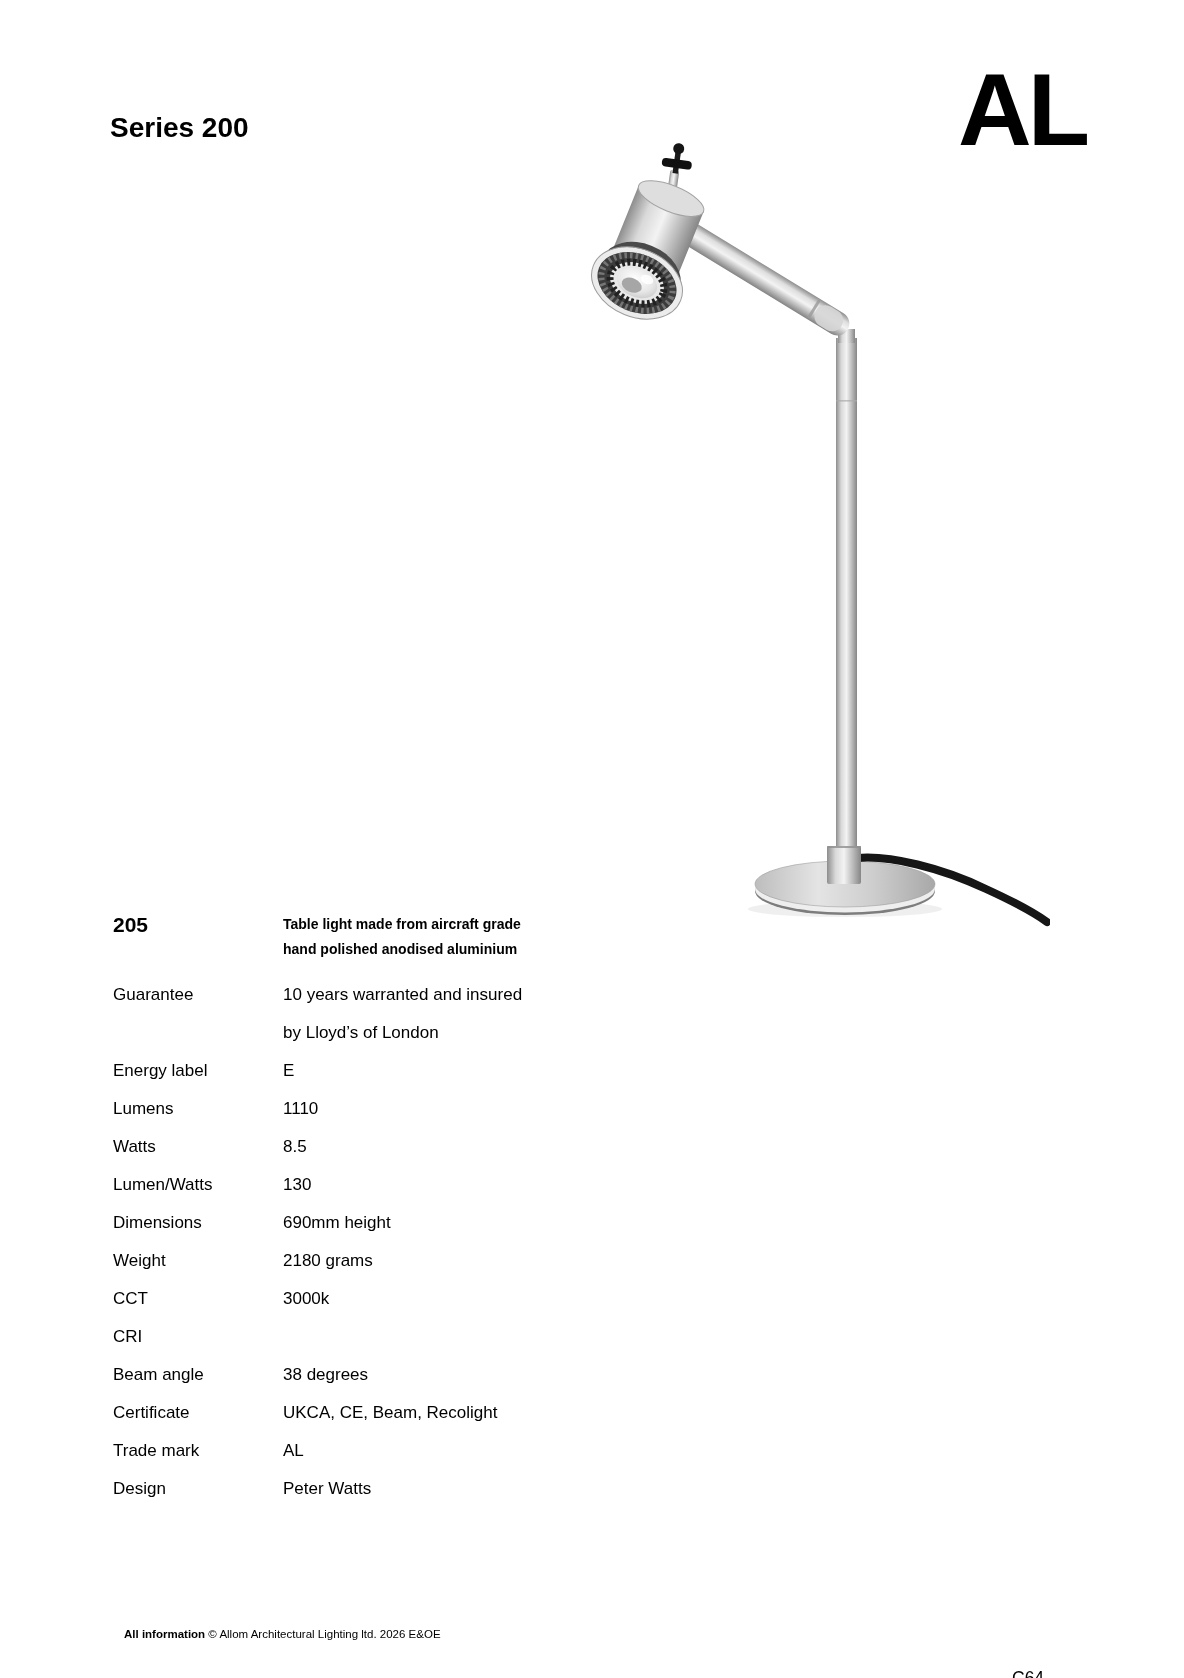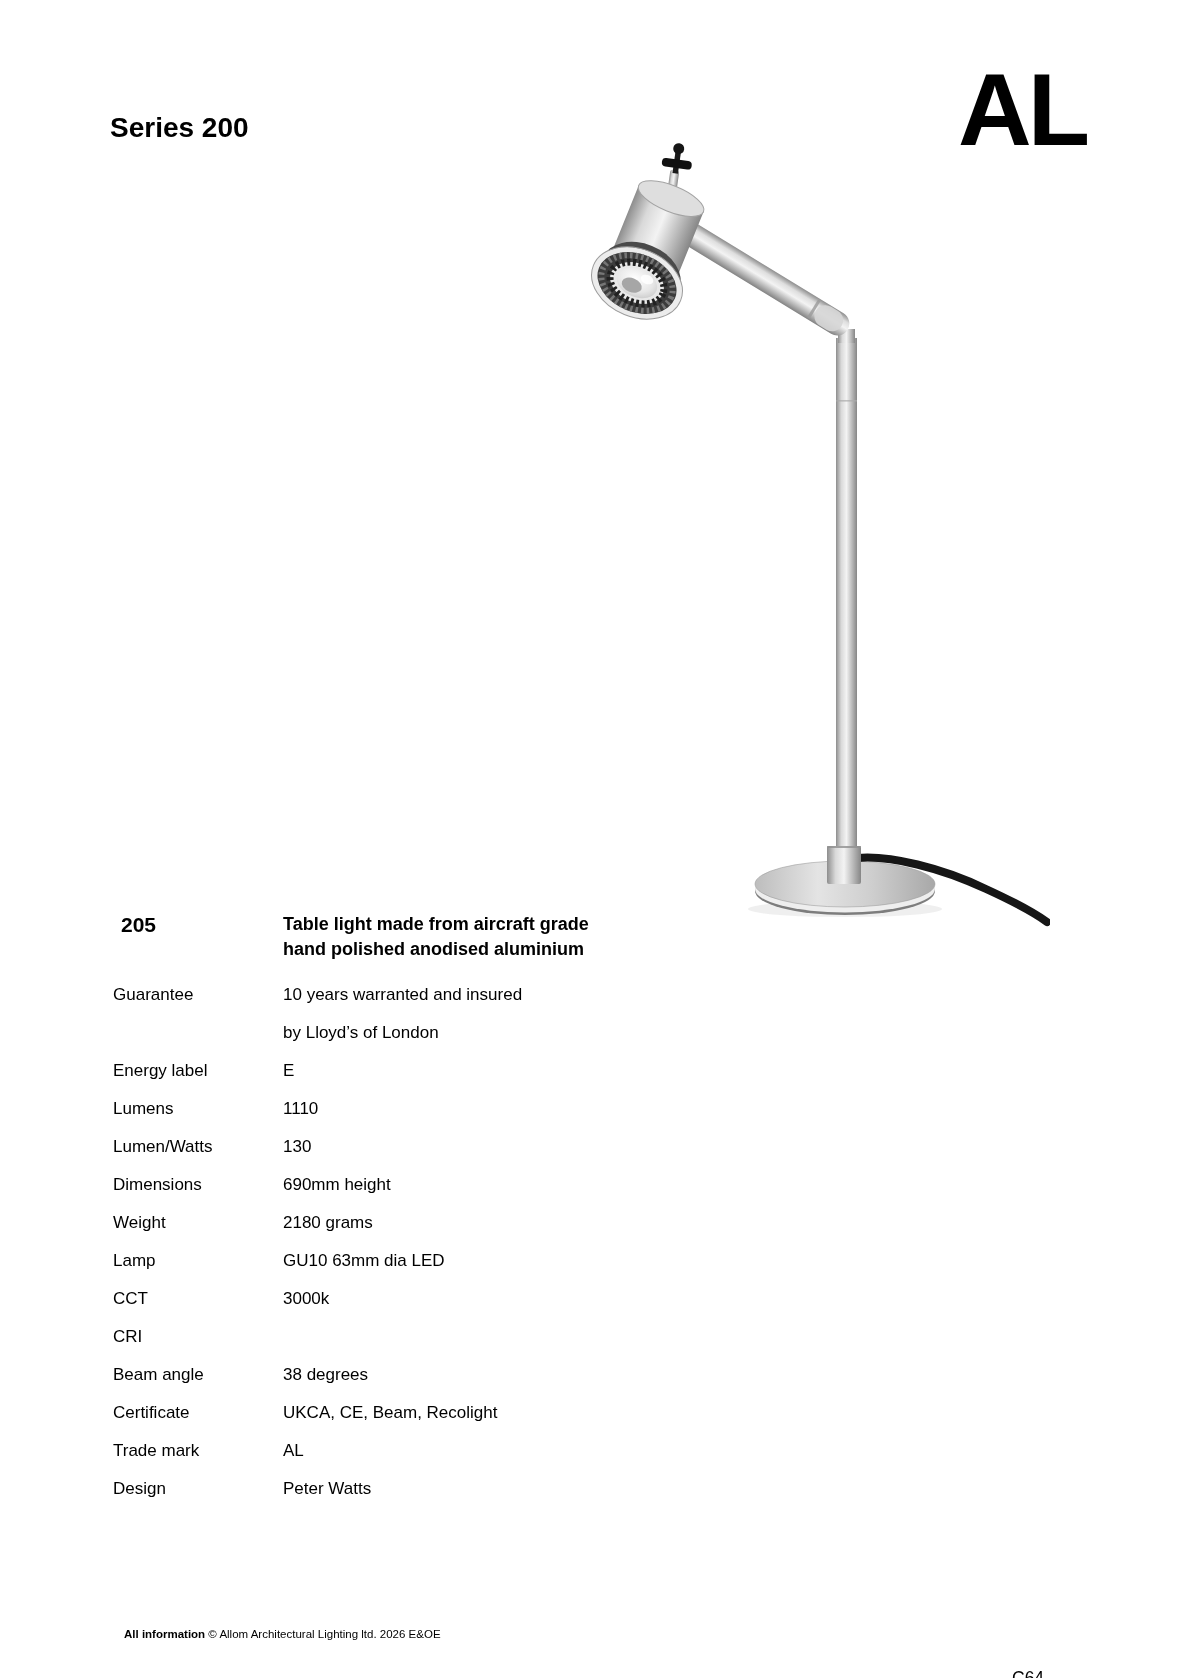--- a/index.html
+++ b/index.html
@@ -17,22 +17,22 @@
     font-size:28px; font-weight:bold; margin:0;
   }
   .brand-logo {
     position:absolute; left:958px; top:59px;
     font-size:102px; font-weight:bold; letter-spacing:-4px;
     line-height:1;
   }
   .product-photo { position:absolute; left:550px; top:128px; }
   .specs { position:absolute; left:113px; top:912px; width:620px; }
   .spec-header { display:grid; grid-template-columns:170px 1fr; }
-  .product-code { font-size:21px; font-weight:bold; line-height:25px;margin-left:8px; }
-  .product-desc { font-size:18px; font-weight:bold; line-height:25px; white-space:pre-line; }
+  .product-code { font-size:21px; font-weight:bold; line-height:25px; }
+  .product-desc { font-size:14px; font-weight:bold; line-height:25px; white-space:pre-line; }
   .spec-rows { margin-top:14px; }
   .spec-row { display:grid; grid-template-columns:170px 1fr; line-height:38px; }
   .spec-label { font-size:17px; font-weight:normal; }
   .spec-value { font-size:17px; white-space:pre-line; }
   .footer-note { position:absolute; left:124px; top:1628px; font-size:11.5px; }
   .fn-bold { font-weight:bold; }
   .page-number { position:absolute; left:1012px; top:1668px; font-size:17.5px; }
 </style>
 </head>
 <body>
@@ -132,34 +132,34 @@
       </div>
       <div class="spec-row">
         <div class="spec-label">Energy label</div>
         <div class="spec-value">E</div>
       </div>
       <div class="spec-row">
         <div class="spec-label">Lumens</div>
         <div class="spec-value">1110</div>
       </div>
       <div class="spec-row">
+        <div class="spec-label">Watts</div>
+        <div class="spec-value">8.5</div>
+      </div>
+      <div class="spec-row">
         <div class="spec-label">Lumen/Watts</div>
         <div class="spec-value">130</div>
       </div>
       <div class="spec-row">
         <div class="spec-label">Dimensions</div>
         <div class="spec-value">690mm height</div>
       </div>
       <div class="spec-row">
         <div class="spec-label">Weight</div>
         <div class="spec-value">2180 grams</div>
-      </div>
-      <div class="spec-row">
-        <div class="spec-label">Lamp</div>
-        <div class="spec-value">GU10 63mm dia LED</div>
       </div>
       <div class="spec-row">
         <div class="spec-label">CCT</div>
         <div class="spec-value">3000k</div>
       </div>
       <div class="spec-row">
         <div class="spec-label">CRI</div>
       </div>
       <div class="spec-row">
         <div class="spec-label">Beam angle</div>

